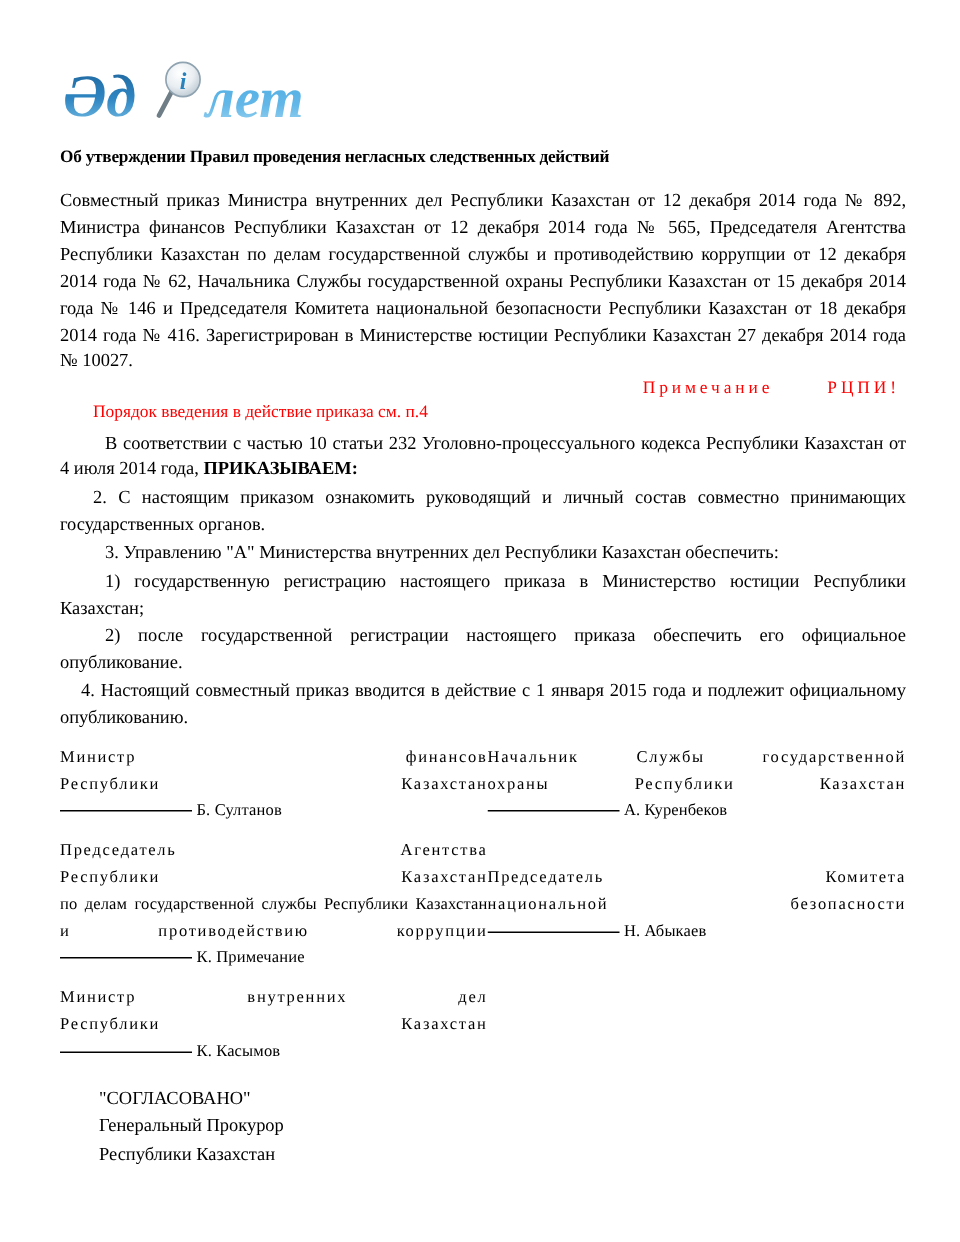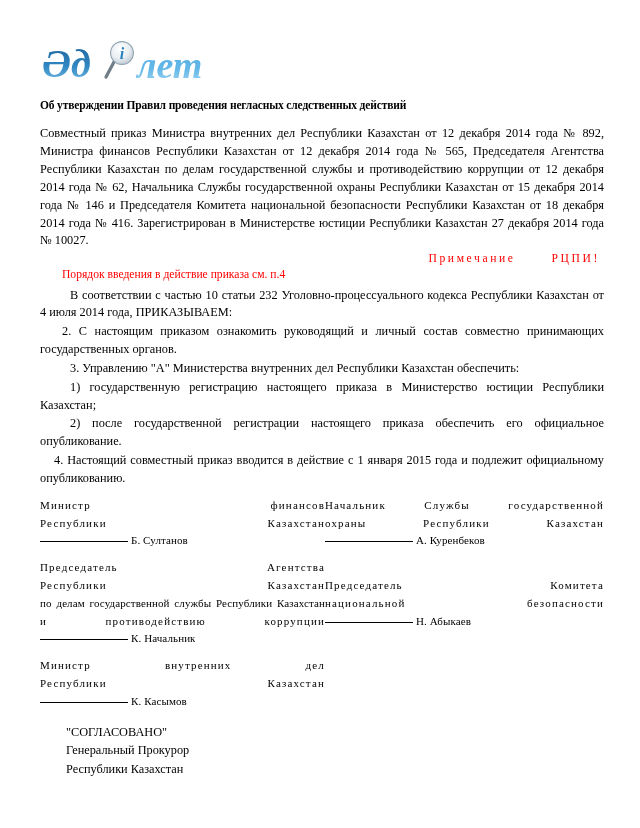--- a/index.html
+++ b/index.html
@@ -47,21 +47,21 @@
   .para {
     font-size: 12.3px;
     line-height: 1.45;
     text-align: justify;
     margin: 0 0 1px 0;
     text-justify: inter-word;
   }
   .para.indent { text-indent: 22px; }
   .para.indent-lg { text-indent: 30px; }
   .para.indent-sm { text-indent: 14px; }
-  .nowrap-bold { font-weight: normal; }
+  .nowrap-bold { font-weight: bold; }
 
   
   .notice-row {
     text-align: right;
     color: #ff0000;
     font-size: 11.6px;
     line-height: 1.4;
     margin: 1px 0 0 0;
     padding-right: 4px;
   }
@@ -195,21 +195,21 @@
     </div>
 
     <div class="sig-spacer"></div>
 
     <div class="sig-grid">
       <div class="sig-col">
         <div class="sig-line">Председатель Агентства</div>
         <div class="sig-line">Республики Казахстан</div>
         <div class="sig-line tight">по делам государственной службы Республики Казахстан</div>
         <div class="sig-line">и противодействию коррупции</div>
-        <div class="sig-line plain"><span class="sig-rule"></span><span class="sig-name">К. Начальник</span></div>
+        <div class="sig-line plain"><span class="sig-rule"></span><span class="sig-name">К. Примечание</span></div>
       </div>
       <div class="sig-col">
         <div class="sig-line sig-empty">&nbsp;</div>
         <div class="sig-line">Председатель Комитета</div>
         <div class="sig-line">национальной безопасности</div>
         <div class="sig-line plain"><span class="sig-rule"></span><span class="sig-name">Н. Абыкаев</span></div>
       </div>
     </div>
 
     <div class="sig-spacer"></div>

